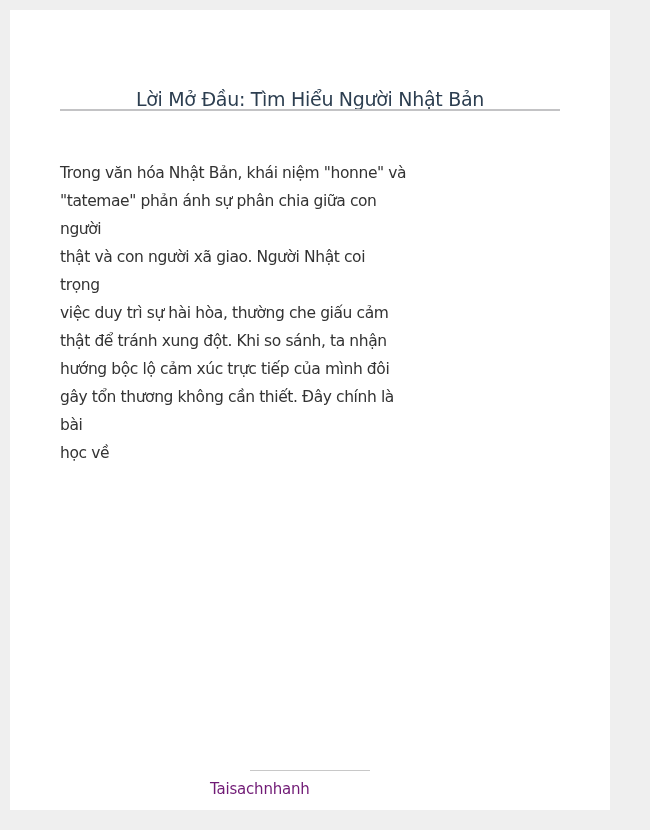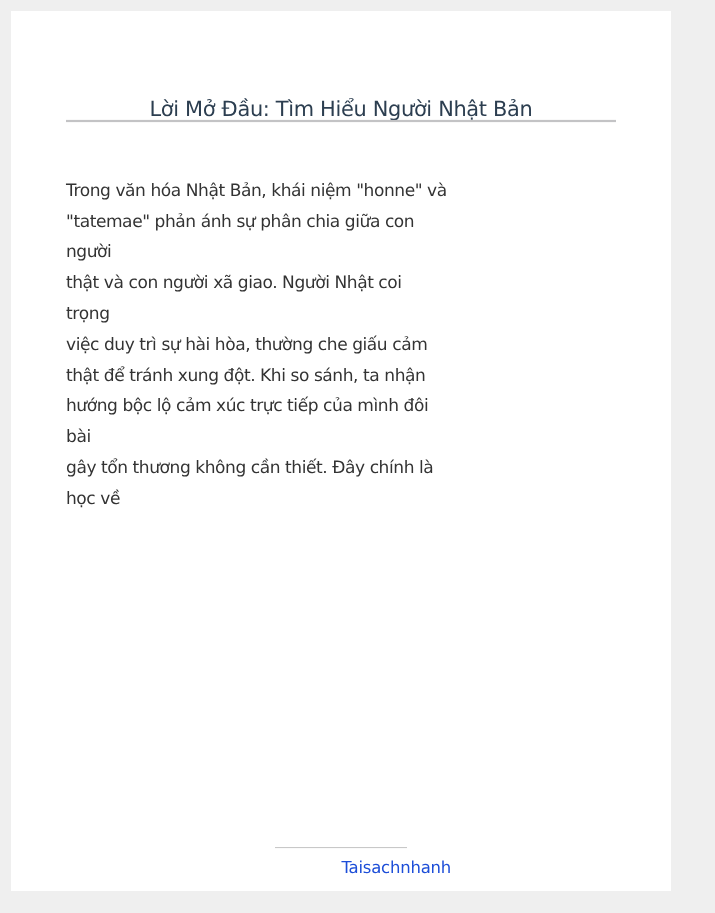--- a/index.html
+++ b/index.html
@@ -65,42 +65,42 @@
       top: 760px;
       width: 120px;
       height: 1px;
       background: #c8c8c8;
     }
     .footer-text {
       position: absolute;
       left: 200px;
       top: 770px;
       width: 200px;
-      text-align: right;
+      text-align: left;
       font-size: 15px;
-      color: #1d4ed8;
+      color: #701a75;
       letter-spacing: -0.2px;
     }
   </style>
 </head>
 <body>
 
 <div class="page">
   <h1 class="title">Lời Mở Đầu: Tìm Hiểu Người Nhật Bản</h1>
   <div class="divider"></div>
 
   <div class="body-text">
     <span class="line">Trong văn hóa Nhật Bản, khái niệm "honne" và</span>
     <span class="line">"tatemae" phản ánh sự phân chia giữa con</span>
     <span class="line">người</span>
     <span class="line">thật và con người xã giao. Người Nhật coi</span>
     <span class="line">trọng</span>
     <span class="line">việc duy trì sự hài hòa, thường che giấu cảm</span>
     <span class="line">thật để tránh xung đột. Khi so sánh, ta nhận</span>
     <span class="line">hướng bộc lộ cảm xúc trực tiếp của mình đôi</span>
+    <span class="line">gây tổn thương không cần thiết. Đây chính là</span>
     <span class="line">bài</span>
-    <span class="line">gây tổn thương không cần thiết. Đây chính là</span>
     <span class="line">học về</span>
   </div>
 
   <div class="footer-rule"></div>
   <div class="footer-text">Taisachnhanh</div>
 </div>
 
 </body></html>

